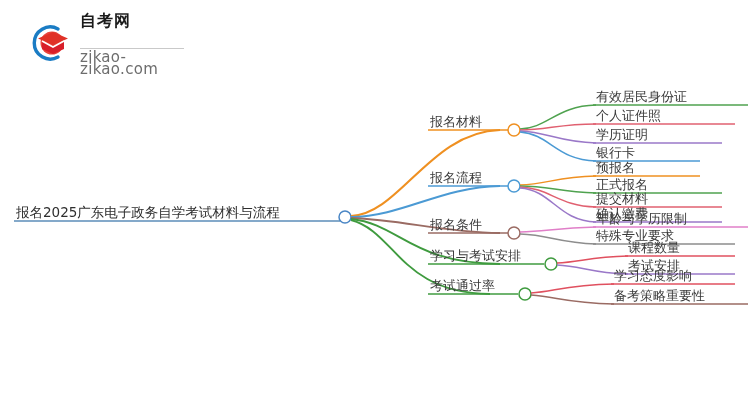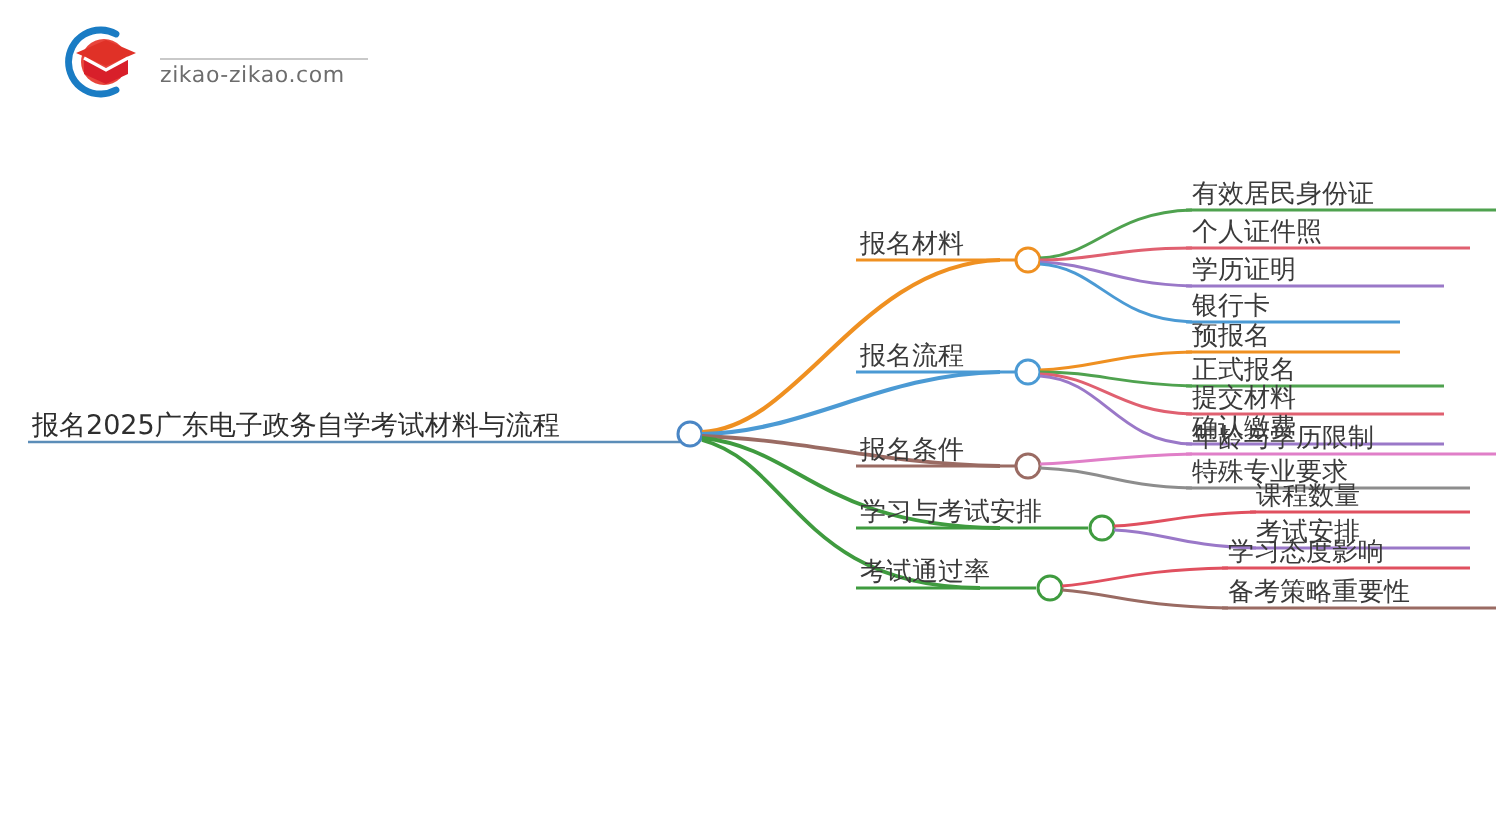--- a/index.html
+++ b/index.html
@@ -6,41 +6,42 @@
   body{
     width:750px;height:410px;background:#ffffff;overflow:hidden;
     font-family:"DejaVu Sans","Liberation Sans",sans-serif;
     position:relative;
   }
   #canvas{position:absolute;left:0;top:0;width:750px;height:410px;}
   .brand{position:absolute;left:28px;top:10px;display:flex;align-items:center;gap:8px;}
   .brand-mark{position:relative;width:44px;height:42px;flex:none;}
   .brand-text{display:flex;flex-direction:column;justify-content:center;padding-top:2px;}
   .brand-name{font-size:16px;color:#1b1b1b;font-weight:bold;letter-spacing:1px;line-height:18px;}
-  .brand-url{font-size:11px;color:#6d6d6d;letter-spacing:.3px;line-height:12px;
-             border-top:1px solid #c9c9c9;padding-top:2px;margin-top:8px;width:104px;}
+  .brand-url{font-size:15px;color:#6d6d6d;letter-spacing:.3px;line-height:12px;
+             border-top:1px solid #c9c9c9;padding-top:2px;margin-top:18px;width:104px;}
   svg text{font-family:"DejaVu Sans","Liberation Sans",sans-serif;}
   .node-label{font-size:13px;fill:#3a3a3a;}
   .root-label{font-size:13.5px;fill:#2e2e2e;}
   .lbl-indent{font-size:13px;fill:#3a3a3a;}
 </style>
 </head>
 <body>
 
 <div class="brand">
   <div class="brand-mark">
     <svg width="44" height="42" viewBox="0 0 44 42">
       <path d="M30 7 A16 16 0 1 0 30 35" fill="none" stroke="#1a7cc4" stroke-width="3.4" stroke-linecap="round"></path>
       <ellipse cx="24" cy="21" rx="11.5" ry="11.5" fill="#e8453c"></ellipse>
       <path d="M25 10 L40 16.5 L25 23 L10 16.5 Z" fill="#e03127"></path>
       <path d="M14 19 L14 27 L25 32 L36 27 L36 19 L25 25 Z" fill="#d81f2a"></path>
       <path d="M14 19 L25 25 L36 19" fill="none" stroke="#ffffff" stroke-width="1.6"></path>
     </svg>
   </div>
   <div class="brand-text">
+    <div class="brand-name">自考网</div>
     <div class="brand-url">zikao-zikao.com</div>
   </div>
 </div>
 
 <svg id="canvas" viewBox="0 0 750 410">
 
   <g>
     <line x1="14" y1="221" x2="340" y2="221" stroke="#5b8db8" stroke-width="1.3"></line>
     <text class="root-label" x="16" y="217">报名2025广东电子政务自学考试材料与流程</text>
     <circle cx="345" cy="217" r="6" fill="#ffffff" stroke="#4a86c5" stroke-width="1.5"></circle>

